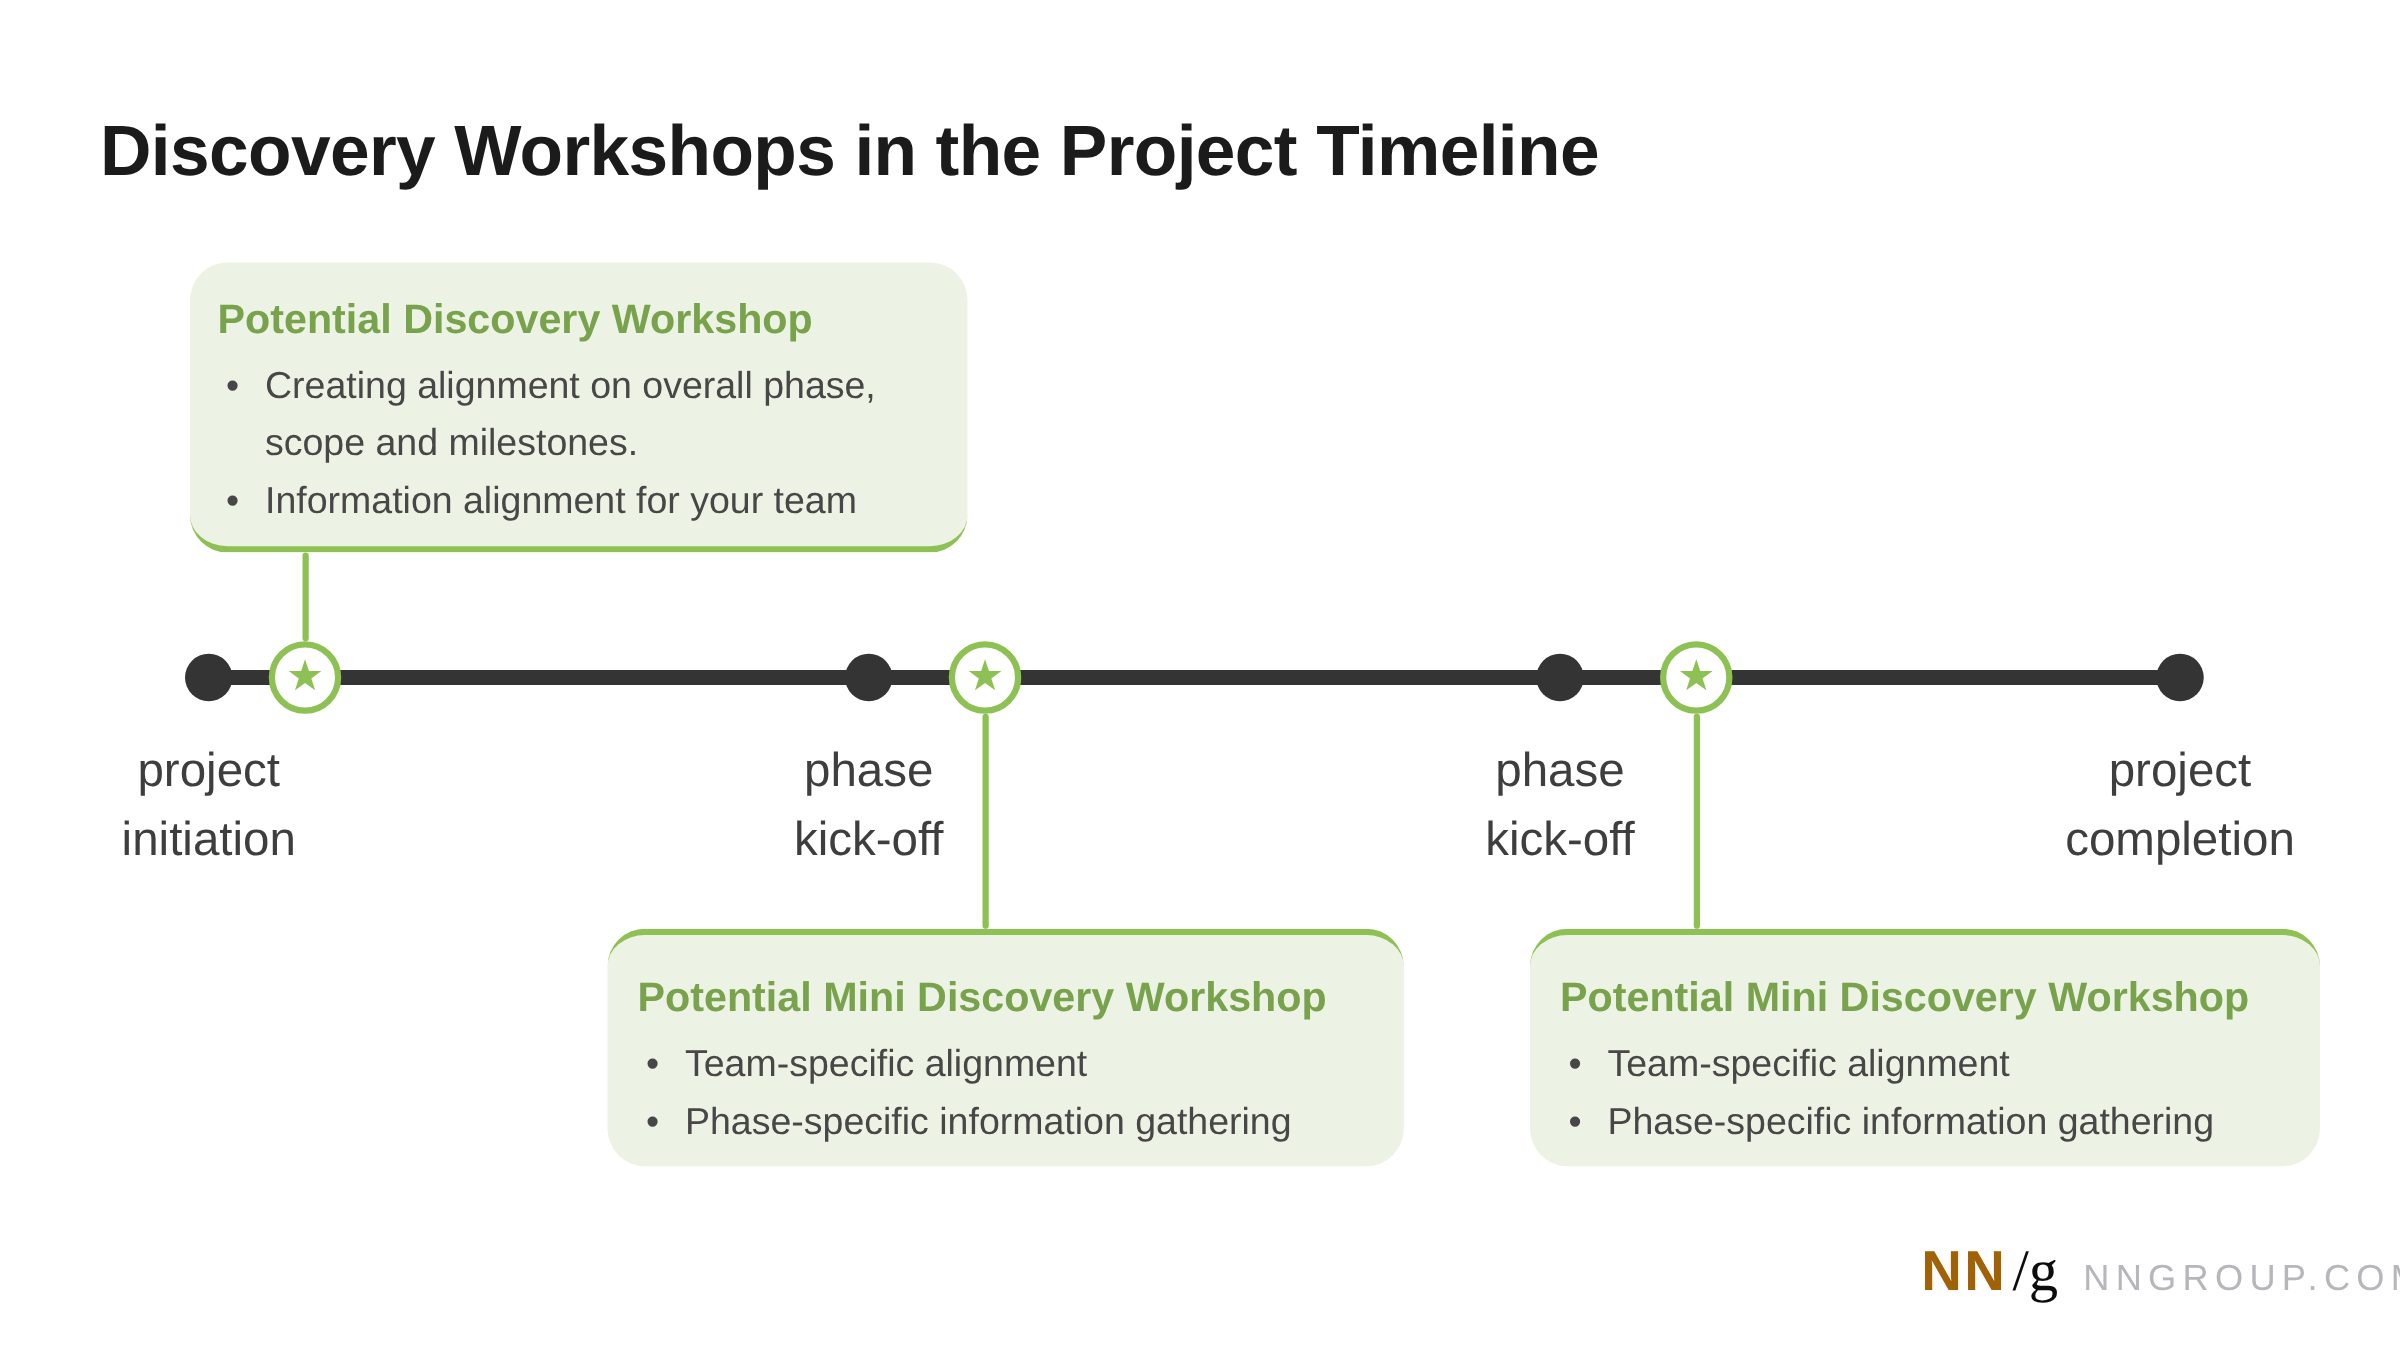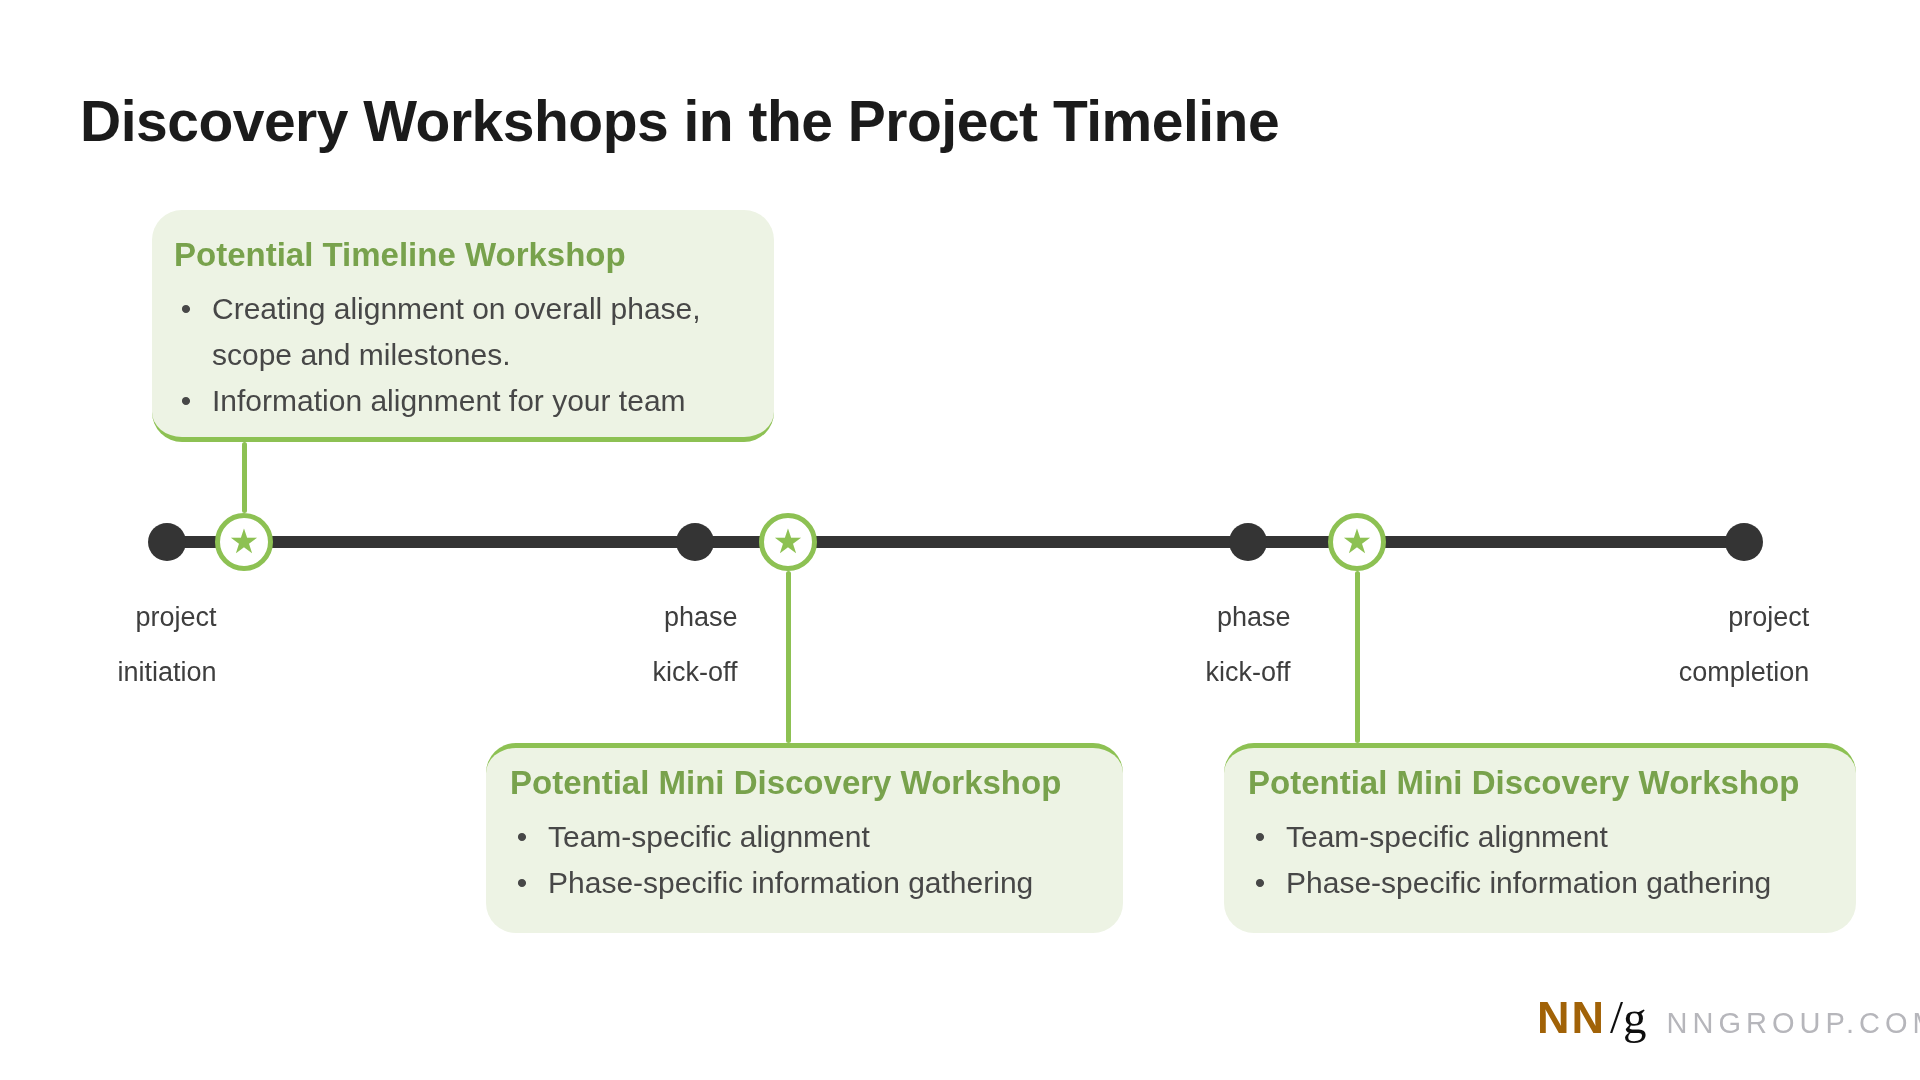--- a/index.html
+++ b/index.html
@@ -26,21 +26,21 @@
   .callout{
     position:absolute;background:var(--box-bg);
   }
   .callout.top-box{
     left:152px;top:210px;width:622px;height:232px;
     border-bottom:5px solid var(--green);
     padding:26px 20px 0 22px;
   }
   .callout.bottom-box{
     border-top:5px solid var(--green);
-    padding:16px 20px 0 24px;
+    padding:31px 20px 0 24px;
     height:190px;top:743px;
   }
   .callout.bottom-left{left:486px;width:637px;}
   .callout.bottom-right{left:1224px;width:632px;}
   .callout-title{
     font-size:33px;font-weight:700;color:var(--green-text);
   }
   .callout ul{
     list-style:none;margin-top:12px;
   }
@@ -81,22 +81,22 @@
   .star-marker.s2{left:759px;}
   .star-marker.s3{left:1328px;}
   .star-icon{
     font-family:"DejaVu Sans",sans-serif;
     font-size:34px;line-height:1;color:var(--green);
     transform:translateY(-1px);
   }
   
   .milestone-label{
     position:absolute;top:590px;transform:translateX(-50%);
-    text-align:right;white-space:pre-line;
-    font-size:27px;line-height:55px;color:var(--label-text);
+    text-align:center;white-space:pre-line;
+    font-size:38px;line-height:55px;color:var(--label-text);
   }
   .milestone-label.m1{left:167px;}
   .milestone-label.m2{left:695px;}
   .milestone-label.m3{left:1248px;}
   .milestone-label.m4{left:1744px;}
   
   .footer-logo{
     position:absolute;left:1537px;top:990px;
     display:flex;align-items:baseline;gap:20px;
   }
@@ -112,21 +112,21 @@
   }
 </style>
 </head>
 <body>
 
 <div class="canvas">
 
   <h1 class="page-title">Discovery Workshops in the Project Timeline</h1>
 
   <div class="callout top-box">
-    <div class="callout-title">Potential Timeline Workshop</div>
+    <div class="callout-title">Potential Discovery Workshop</div>
     <ul>
       <li>
         <span class="bullet-marker">•</span>
         <span class="bullet-text">Creating alignment on overall phase, scope and milestones.</span>
       </li>
       <li>
         <span class="bullet-marker">•</span>
         <span class="bullet-text">Information alignment for your team</span>
       </li>
     </ul>

